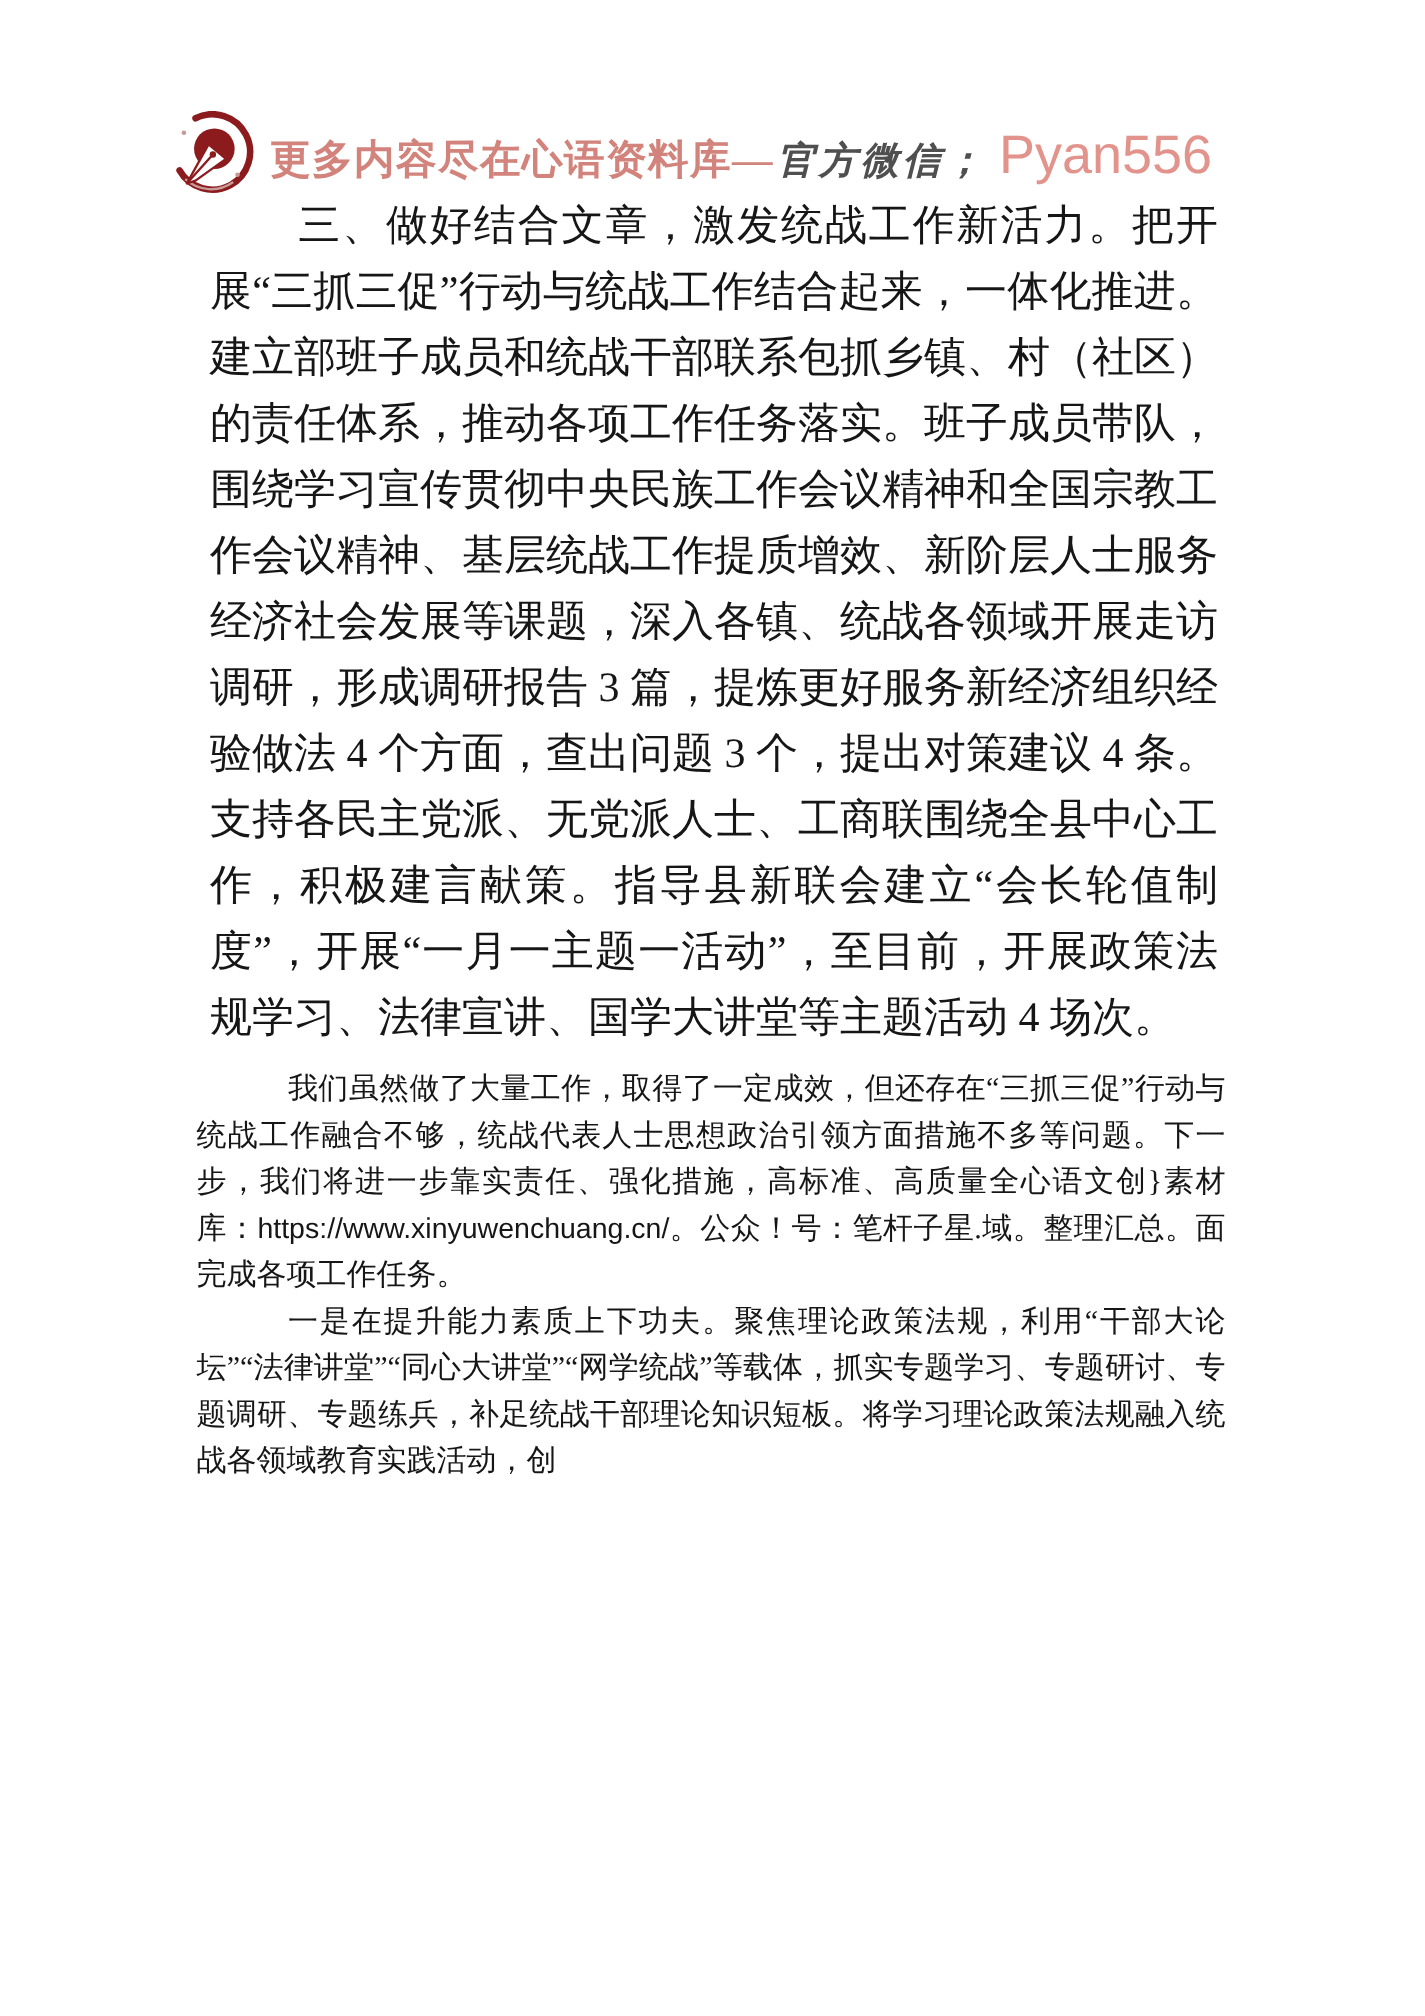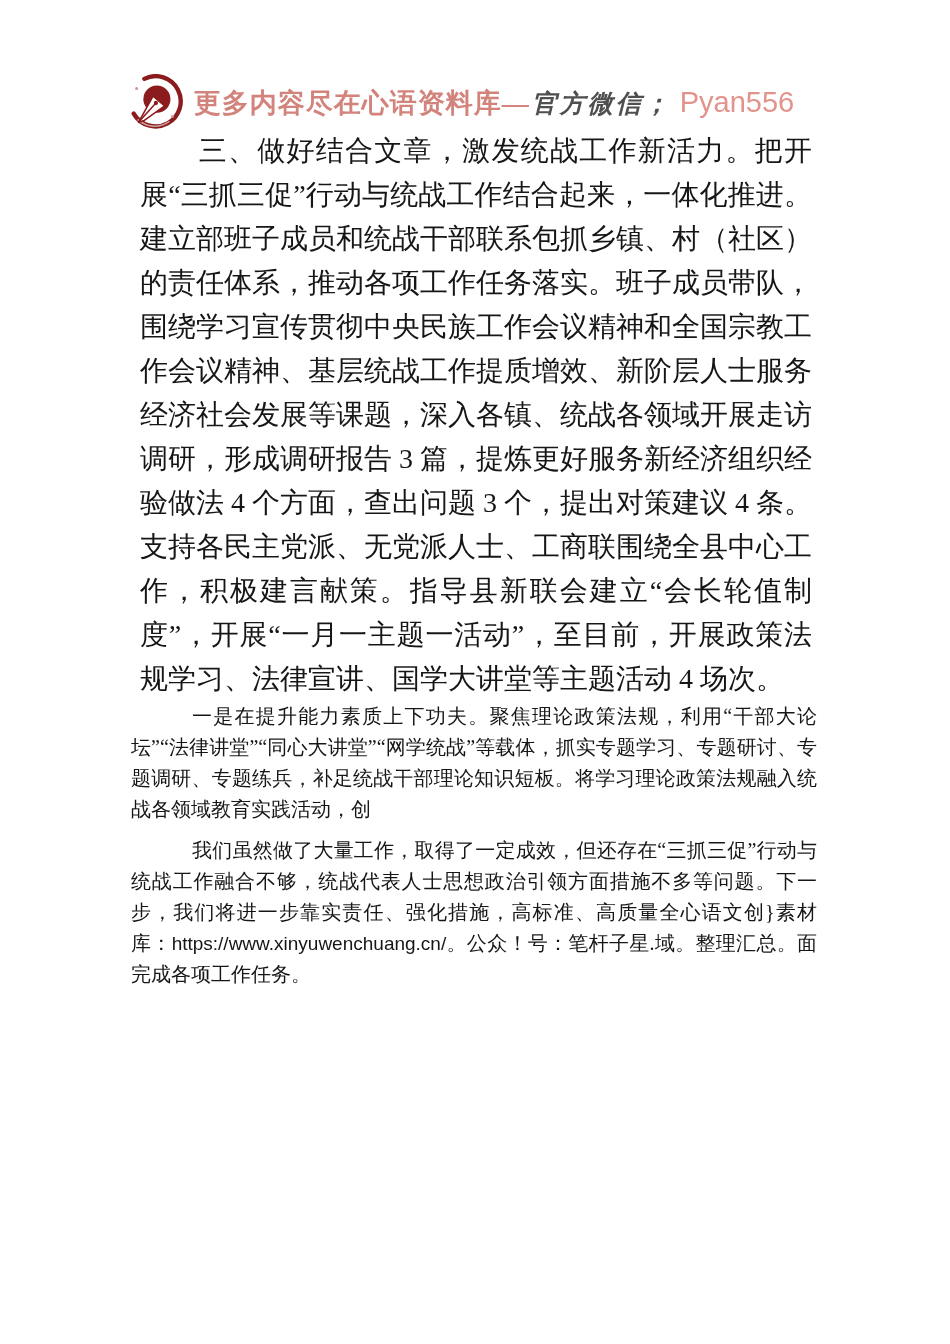--- a/index.html
+++ b/index.html
@@ -46,21 +46,21 @@
     font-size:25px;
     font-style:italic;
     font-weight:bold;
     letter-spacing:3px;
     margin-left:2px;
     text-align:center;
   }
   .t-id{
     color:var(--c-id);
     font-family:"Liberation Sans","DejaVu Sans",sans-serif;
-    font-size:29px;
+    font-size:36px;
     margin-left:8px;
   }
   .content{
     position:absolute;
     left:140px;
     top:129px;
     width:672px;
   }
   .para{
     margin:0;
@@ -105,22 +105,22 @@
     </span>
     <span class="tagline">
       <span class="t-zh">更多内容尽在心语资料库—</span>
       <span class="t-label">官方微信；</span>
       <span class="t-id">Pyan556</span>
     </span>
   </header>
 
   <main class="content">
     <p class="para main">三、做好结合文章，激发统战工作新活力。把开展“三抓三促”行动与统战工作结合起来，一体化推进。建立部班子成员和统战干部联系包抓乡镇、村（社区）的责任体系，推动各项工作任务落实。班子成员带队，围绕学习宣传贯彻中央民族工作会议精神和全国宗教工作会议精神、基层统战工作提质增效、新阶层人士服务经济社会发展等课题，深入各镇、统战各领域开展走访调研，形成调研报告 3 篇，提炼更好服务新经济组织经验做法 4 个方面，查出问题 3 个，提出对策建议 4 条。支持各民主党派、无党派人士、工商联围绕全县中心工作，积极建言献策。指导县新联会建立“会长轮值制度”，开展“一月一主题一活动”，至目前，开展政策法规学习、法律宣讲、国学大讲堂等主题活动 4 场次。</p>
+    <p class="para small gap-top"><span>我们虽然做了大量工作，取得了一定成效，但还存在“三抓三促”行动与统战工作融合不够，统战代表人士思想政治引领方面措施不多等问题。下一步，我们将进一步靠实责任、强化措施，高标准、高质量全心语文创}素材库：</span><span class="url">https://www.xinyuwenchuang.cn/</span><span>。公众！号：笔杆子星.域。整理汇总。面完成各项工作任务。</span></p>
     <p class="para small">一是在提升能力素质上下功夫。聚焦理论政策法规，利用“干部大论坛”“法律讲堂”“同心大讲堂”“网学统战”等载体，抓实专题学习、专题研讨、专题调研、专题练兵，补足统战干部理论知识短板。将学习理论政策法规融入统战各领域教育实践活动，创</p>
-    <p class="para small gap-top"><span>我们虽然做了大量工作，取得了一定成效，但还存在“三抓三促”行动与统战工作融合不够，统战代表人士思想政治引领方面措施不多等问题。下一步，我们将进一步靠实责任、强化措施，高标准、高质量全心语文创}素材库：</span><span class="url">https://www.xinyuwenchuang.cn/</span><span>。公众！号：笔杆子星.域。整理汇总。面完成各项工作任务。</span></p>
   </main>
 
   <footer class="brand brand-bottom">
     <span class="logo">
       <svg viewBox="0 0 60 60" width="60" height="58" aria-hidden="true">
         <path d="M20 5 A26 26 0 1 1 9 41" fill="none" stroke="#8c1b1e" stroke-width="4.5" stroke-linecap="round"></path>
         <path d="M13 47 A26 26 0 0 0 46 49" fill="none" stroke="#c79c98" stroke-width="1.6"></path>
         <circle cx="33" cy="26" r="14" fill="#8c1b1e"></circle>
         <path d="M14 50 L29 23 L41 33 L20 48 Z" fill="#ffffff" stroke="#8c1b1e" stroke-width="1.6" stroke-linejoin="round"></path>
         <line x1="14" y1="50" x2="32" y2="30" stroke="#8c1b1e" stroke-width="1.6"></line>

